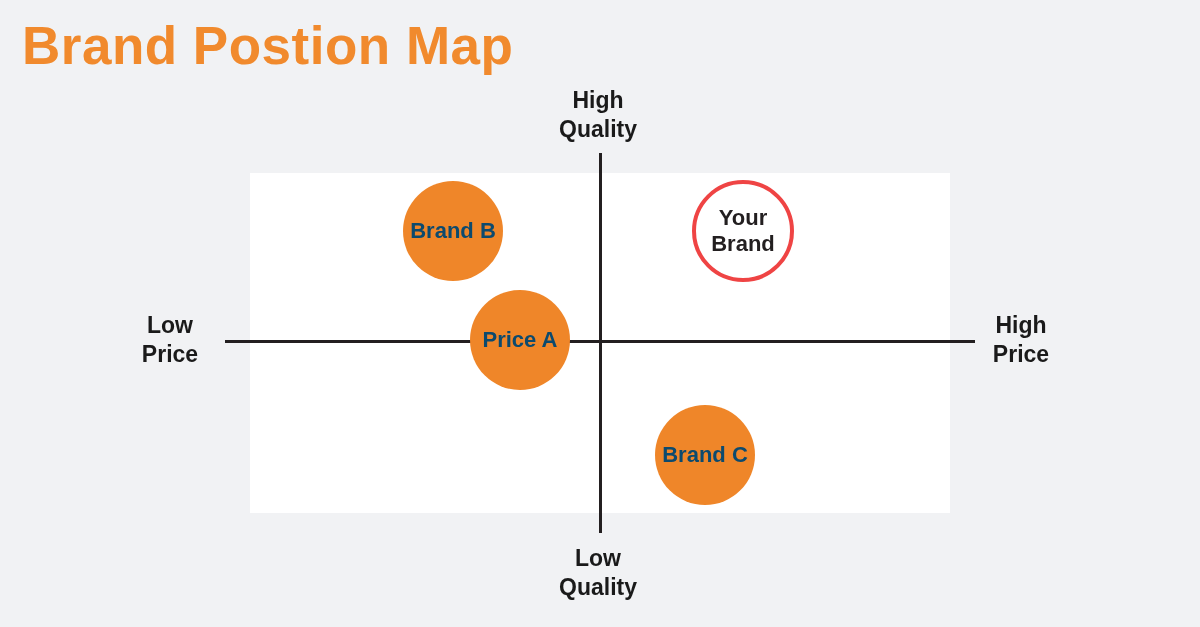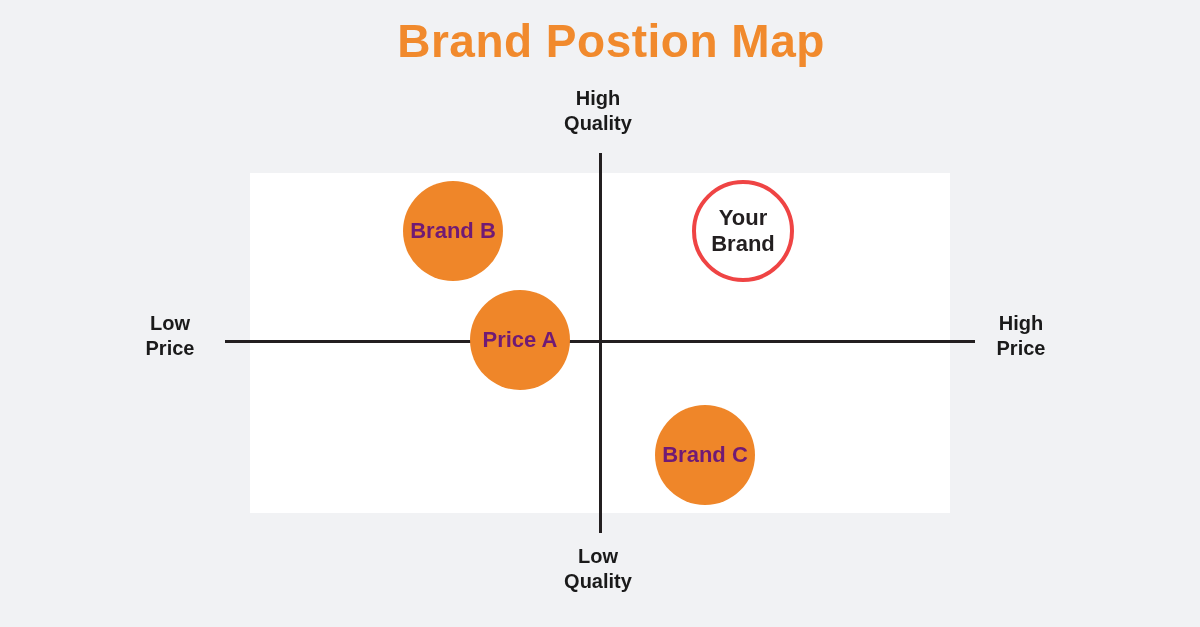--- a/index.html
+++ b/index.html
@@ -6,57 +6,57 @@
   body {
     width: 1200px; height: 627px;
     background: #F1F2F4;
     font-family: "Liberation Sans", "DejaVu Sans", sans-serif;
     overflow: hidden;
   }
   .canvas { position: relative; width: 1200px; height: 627px; }
 
   .title {
     position: absolute; top: 14px; left: 22px; right: 0;
-    margin: 0; text-align: center;
-    font-size: 46px; line-height: 1.2; font-weight: bold;
+    margin: 0; text-align: left;
+    font-size: 53px; line-height: 1.2; font-weight: bold;
     color: #F18A2D; letter-spacing: 0.5px;
   }
 
   .plot-area {
     position: absolute; left: 250px; top: 173px;
     width: 700px; height: 340px;
     background: #FFFFFF;
   }
 
   .axis-line { position: absolute; background: #231F20; }
   .axis-line.h { left: 225px; top: 340px; width: 750px; height: 3px; }
   .axis-line.v { left: 599px; top: 153px; width: 3px; height: 380px; }
 
   .axis-label {
     position: absolute; width: 200px;
     text-align: center;
-    font-size: 20px; line-height: 1.26; font-weight: bold;
+    font-size: 23px; line-height: 1.26; font-weight: bold;
     color: #1A1A1A;
     white-space: pre-line;
   }
   .axis-label.top    { left: 498px; top: 86px;  }
   .axis-label.bottom { left: 498px; top: 544px; }
   .axis-label.left   { left: 70px;  top: 311px; }
   .axis-label.right  { left: 921px; top: 311px; }
 
   .bubble {
     position: absolute;
     width: 100px; height: 100px;
     border-radius: 50%;
     display: flex; align-items: center; justify-content: center;
     text-align: center;
     font-size: 22px; line-height: 1.18; font-weight: bold;
     box-sizing: border-box;
   }
-  .bubble.filled { background: #EF8629; color: #701a75; text-align: center; }
+  .bubble.filled { background: #EF8629; color: #0c4a6e; text-align: center; }
   .bubble.outlined {
     background: #FFFFFF; color: #231F20;
     border: 4px solid #ef4444;
     width: 102px; height: 102px;
   }
   .bubble .bubble-label { white-space: pre-line; }
 
   .pos-brand-b    { left: 403px; top: 181px; }
   .pos-brand-a    { left: 470px; top: 290px; }
   .pos-your-brand { left: 692px; top: 180px; }

